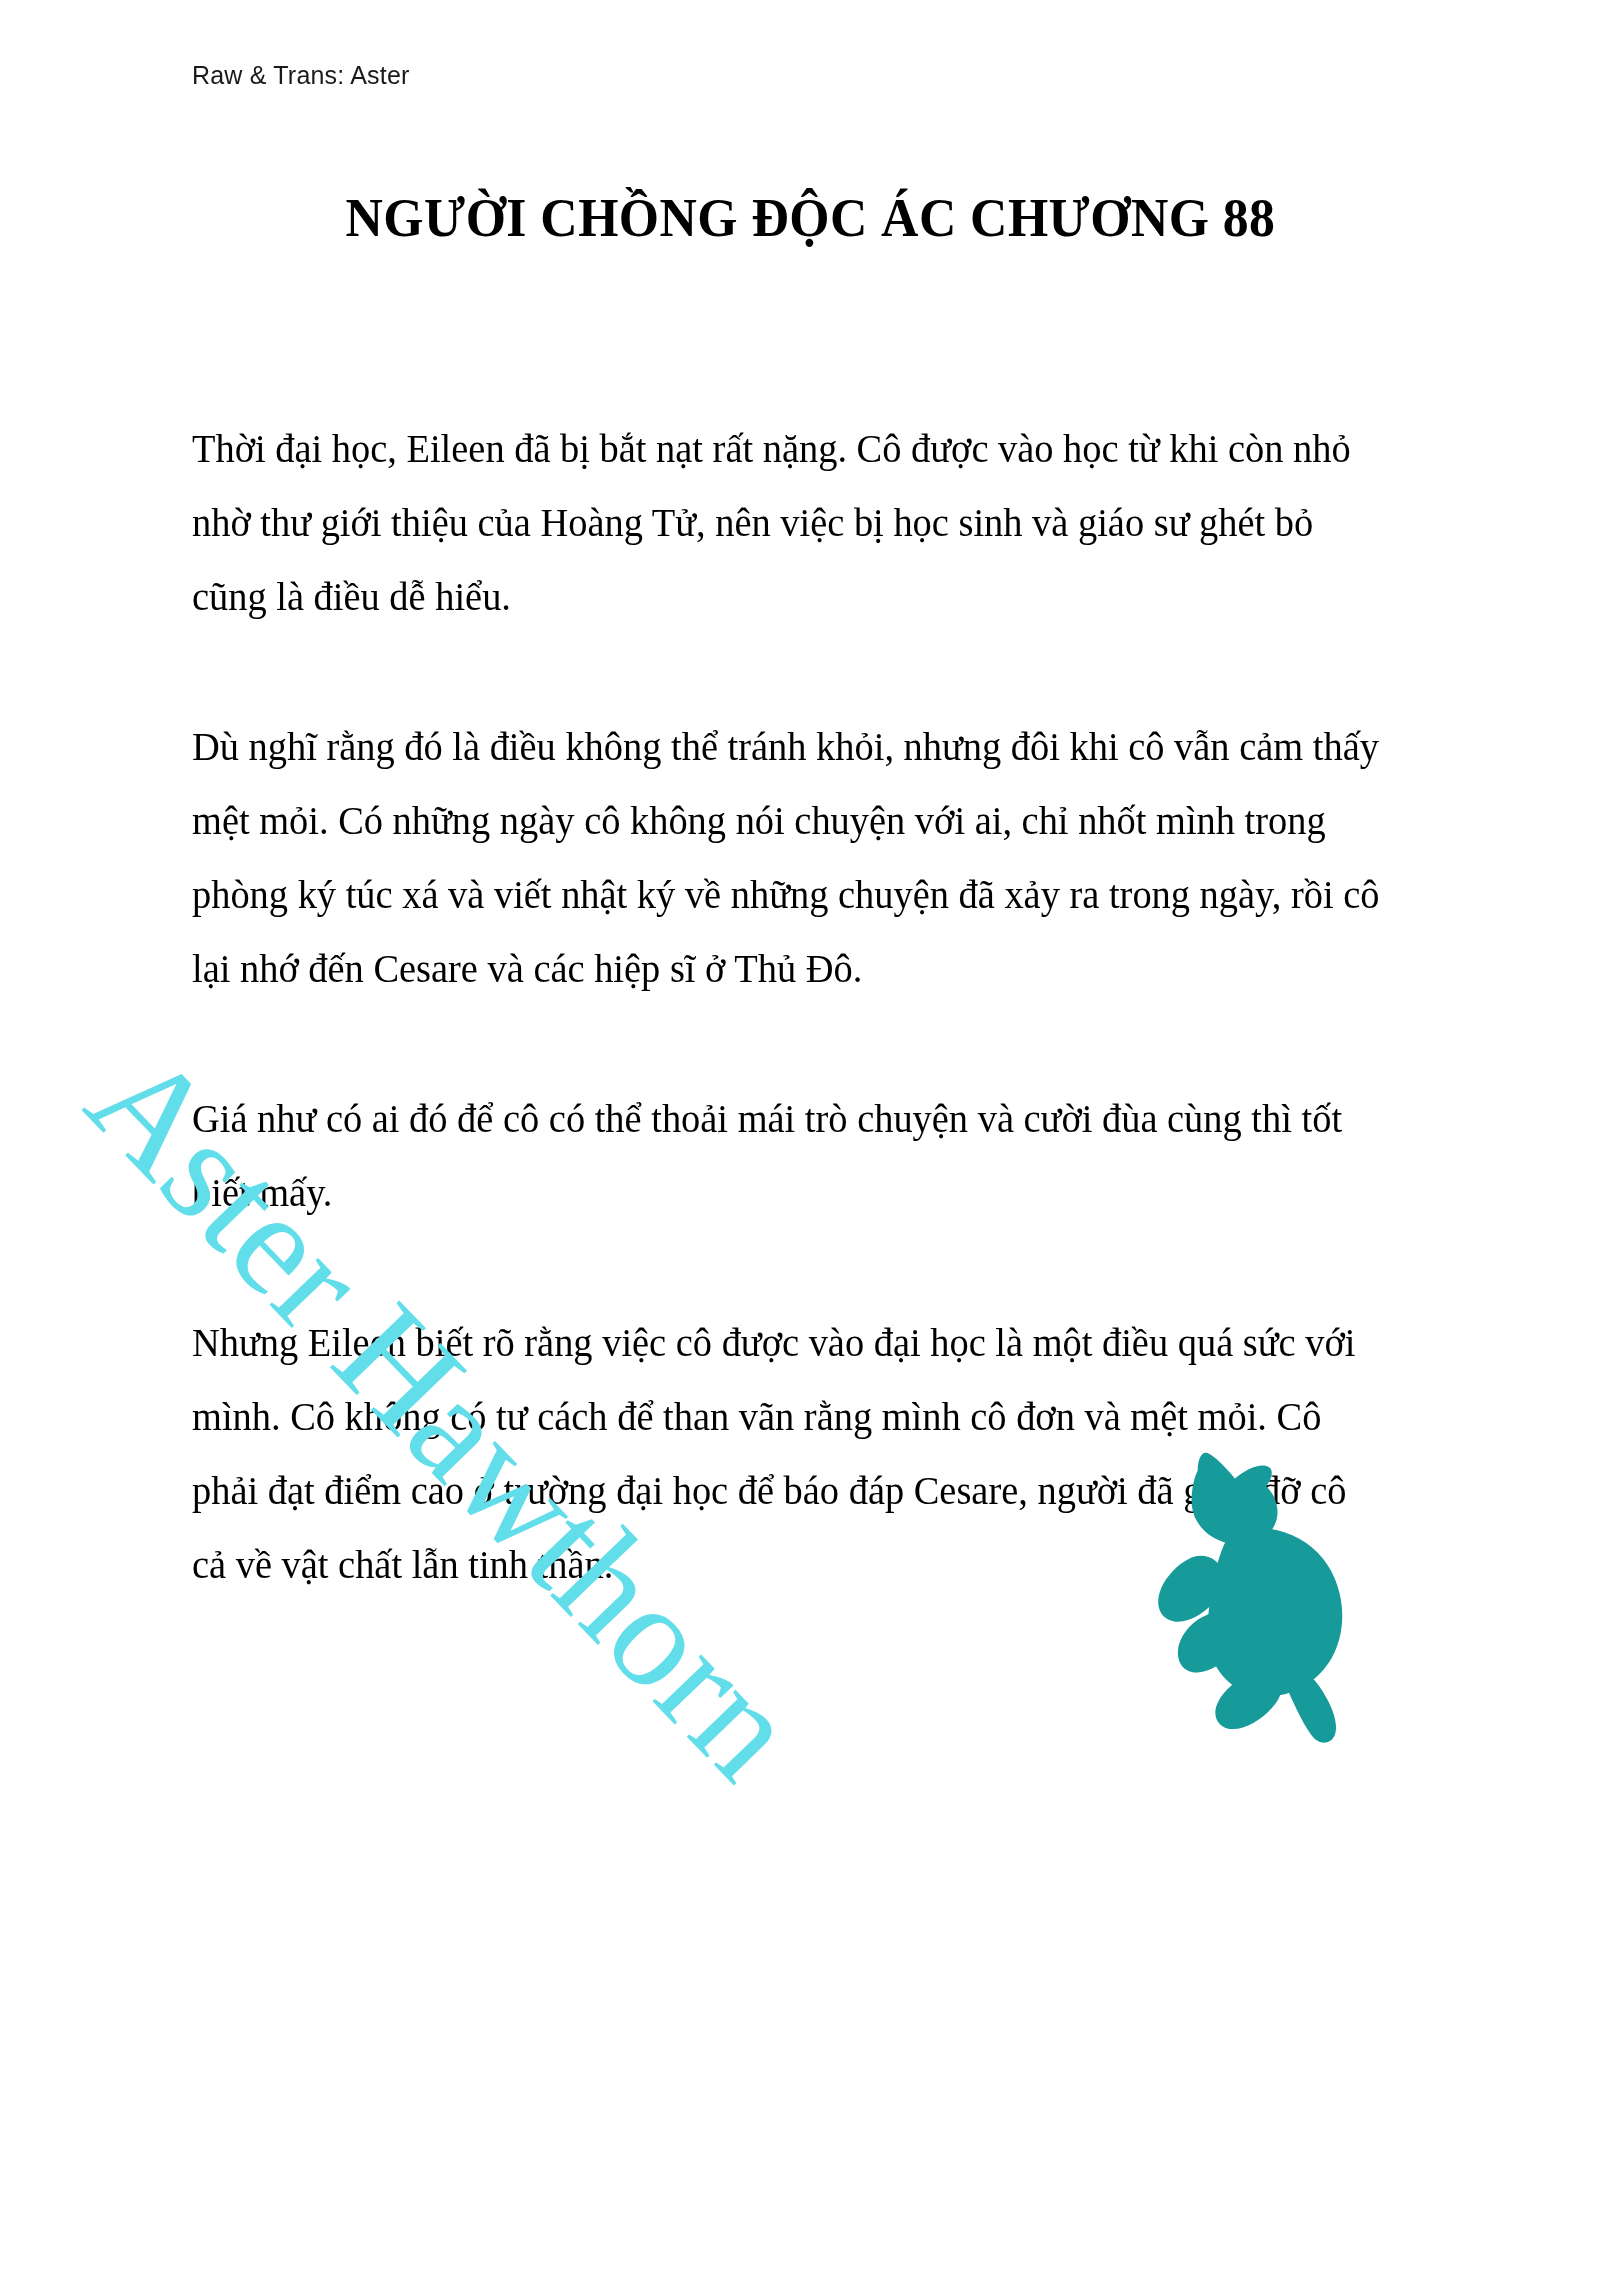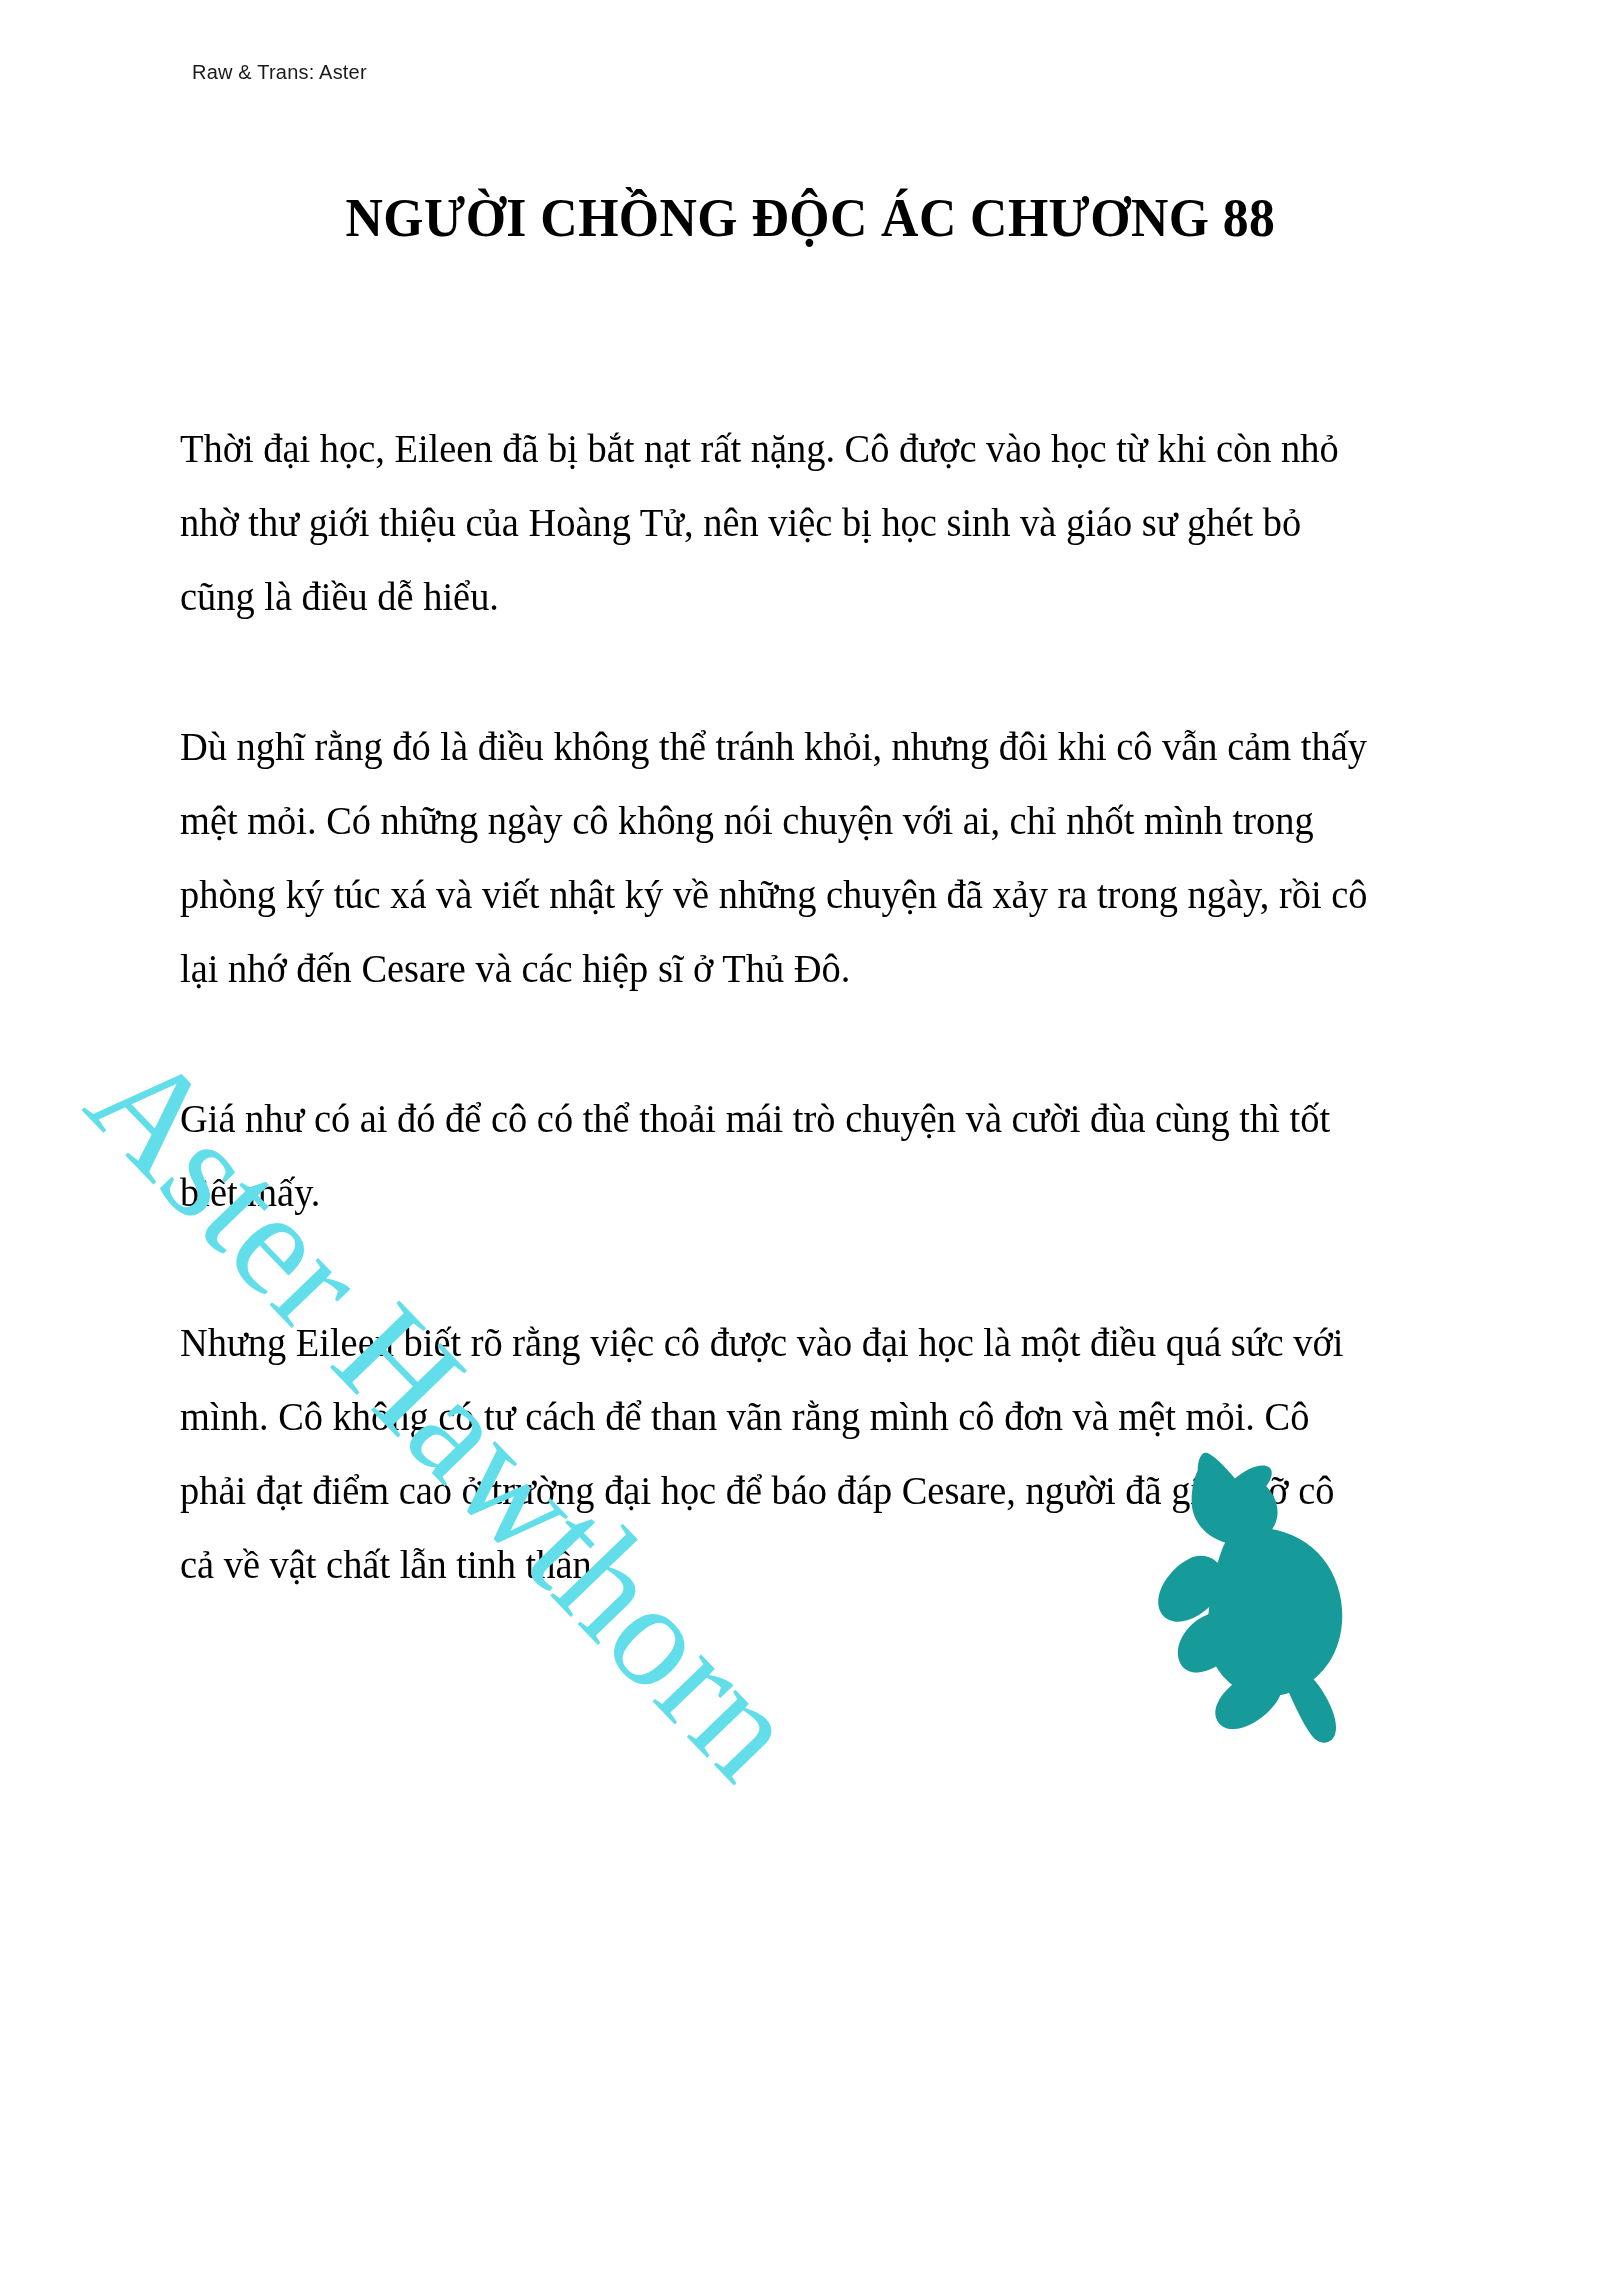--- a/index.html
+++ b/index.html
@@ -16,21 +16,21 @@
     overflow: hidden;
     box-sizing: border-box;
   }
 
   
   .header {
     position: absolute;
     top: 61px;
     left: 192px;
     font-family: "Liberation Sans", sans-serif;
-    font-size: 20px;
+    font-size: 25px;
     color: #1a1a1a;
     letter-spacing: 0.2px;
     white-space: nowrap;
   }
 
   
   .title {
     position: absolute;
     top: 186px;
     left: 0;
@@ -42,21 +42,21 @@
     color: #000000;
     letter-spacing: 0.5px;
     transform: scaleX(0.94);
     transform-origin: center;
   }
 
   
   .content {
     position: absolute;
     top: 412px;
-    left: 180px;
+    left: 192px;
     width: 1206px;
   }
 
   .para {
     font-family: "Liberation Serif", "DejaVu Serif", serif;
     font-size: 39px;
     line-height: 74px;
     color: #000000;
     text-align: left;
     margin: 0 0 76px 0;

